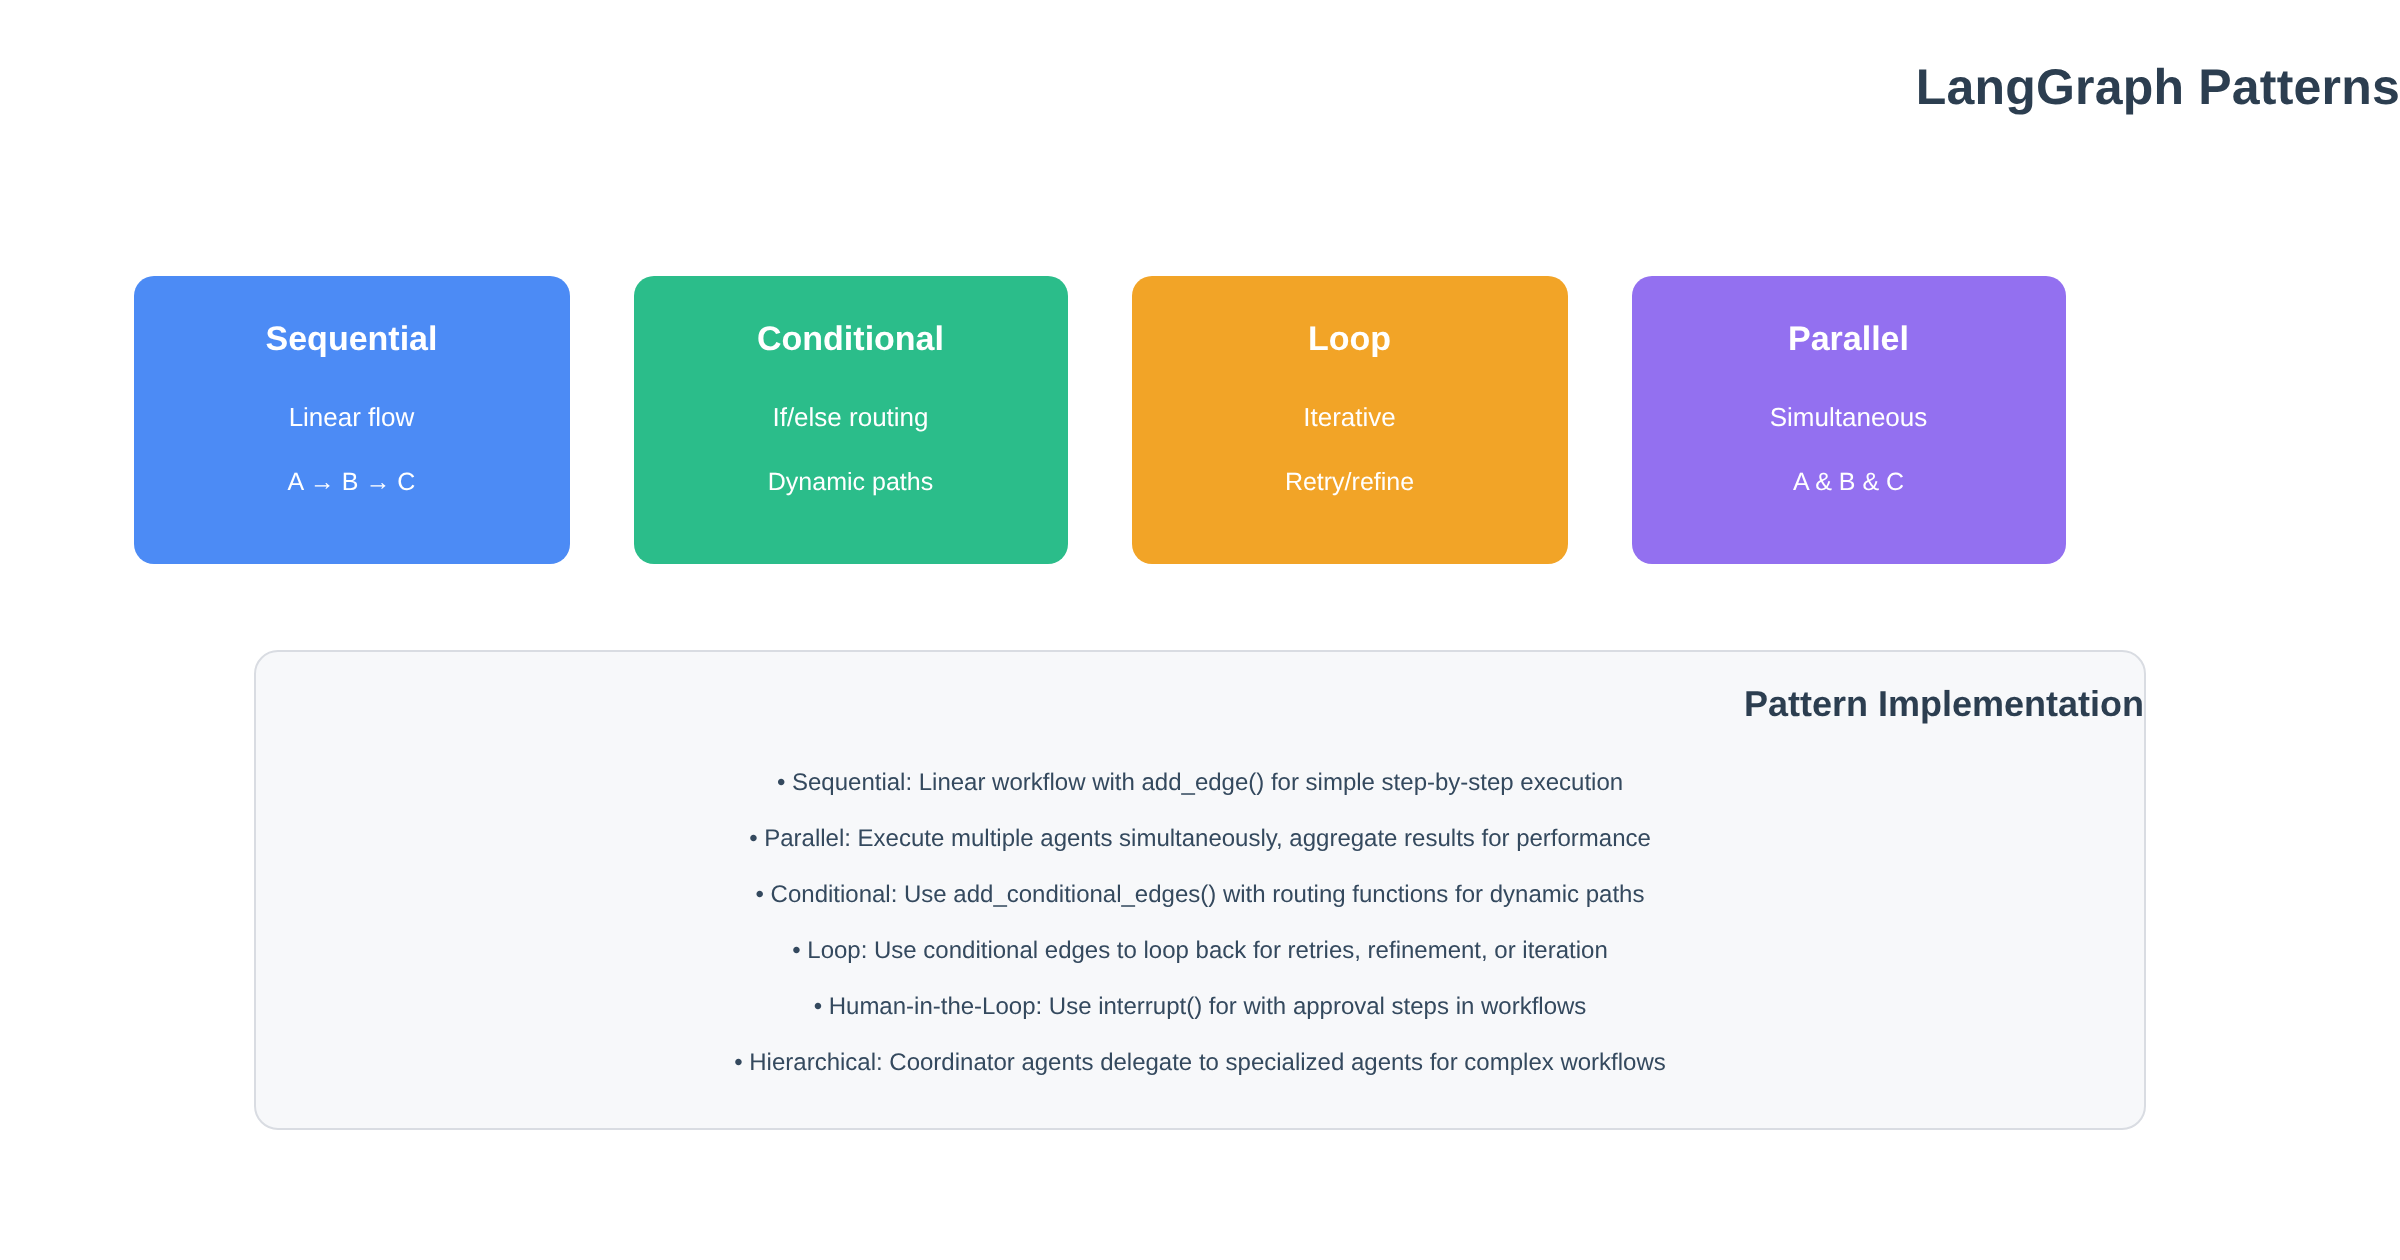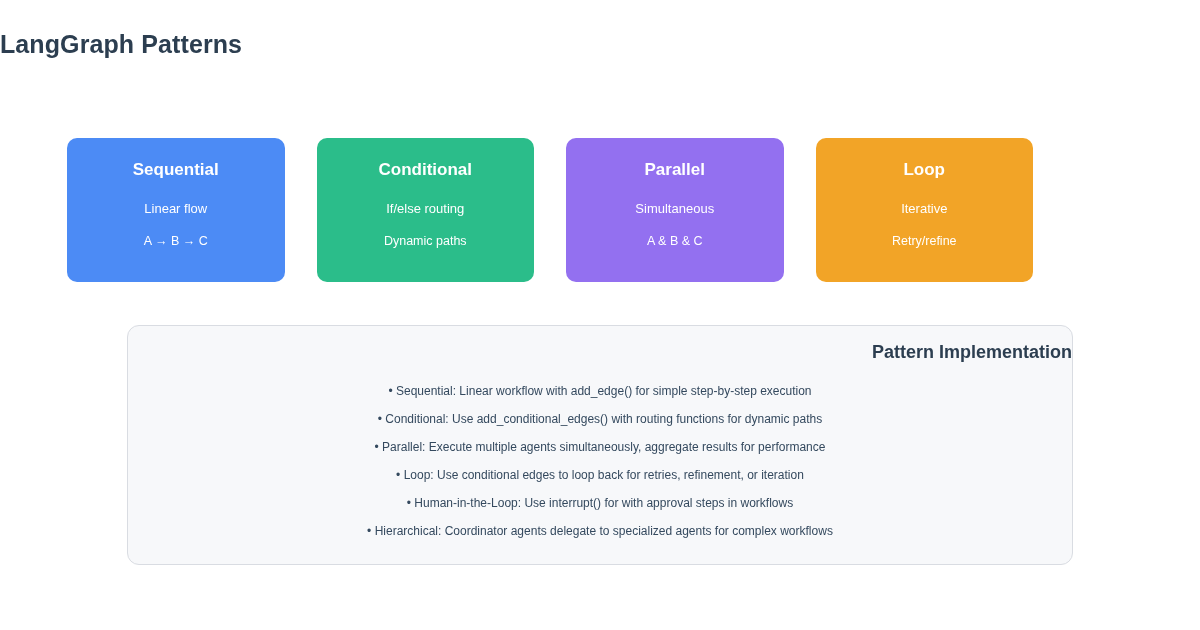--- a/index.html
+++ b/index.html
@@ -20,21 +20,21 @@
     height: 630px;
     box-sizing: border-box;
   }
 
   
   .page-title {
     position: absolute;
     top: 30px;
     left: 0;
     width: 1200px;
-    text-align: left;
+    text-align: right;
     font-size: 25px;
     font-weight: bold;
     color: #2c3e50;
     letter-spacing: 0.1px;
   }
 
   
   .card-row {
     position: absolute;
     top: 138px;
@@ -122,39 +122,39 @@
       <div class="card-sub1">Linear flow</div>
       <div class="card-sub2">A → B → C</div>
     </div>
 
     <div class="pattern-card" style="background: rgb(43, 189, 138);">
       <div class="card-title">Conditional</div>
       <div class="card-sub1">If/else routing</div>
       <div class="card-sub2">Dynamic paths</div>
     </div>
 
+    <div class="pattern-card" style="background: rgb(242, 164, 39);">
+      <div class="card-title">Loop</div>
+      <div class="card-sub1">Iterative</div>
+      <div class="card-sub2">Retry/refine</div>
+    </div>
+
     <div class="pattern-card" style="background: rgb(147, 112, 240);">
       <div class="card-title">Parallel</div>
       <div class="card-sub1">Simultaneous</div>
       <div class="card-sub2">A &amp; B &amp; C</div>
-    </div>
-
-    <div class="pattern-card" style="background: rgb(242, 164, 39);">
-      <div class="card-title">Loop</div>
-      <div class="card-sub1">Iterative</div>
-      <div class="card-sub2">Retry/refine</div>
     </div>
 
   </div>
 
   <div class="impl-panel">
     <div class="impl-title">Pattern Implementation</div>
     <ul class="impl-list">
       <li class="impl-item">• Sequential: Linear workflow with add_edge() for simple step-by-step execution</li>
+      <li class="impl-item">• Parallel: Execute multiple agents simultaneously, aggregate results for performance</li>
       <li class="impl-item">• Conditional: Use add_conditional_edges() with routing functions for dynamic paths</li>
-      <li class="impl-item">• Parallel: Execute multiple agents simultaneously, aggregate results for performance</li>
       <li class="impl-item">• Loop: Use conditional edges to loop back for retries, refinement, or iteration</li>
       <li class="impl-item">• Human-in-the-Loop: Use interrupt() for with approval steps in workflows</li>
       <li class="impl-item">• Hierarchical: Coordinator agents delegate to specialized agents for complex workflows</li>
     </ul>
   </div>
 
 </div>
 
 </body></html>

